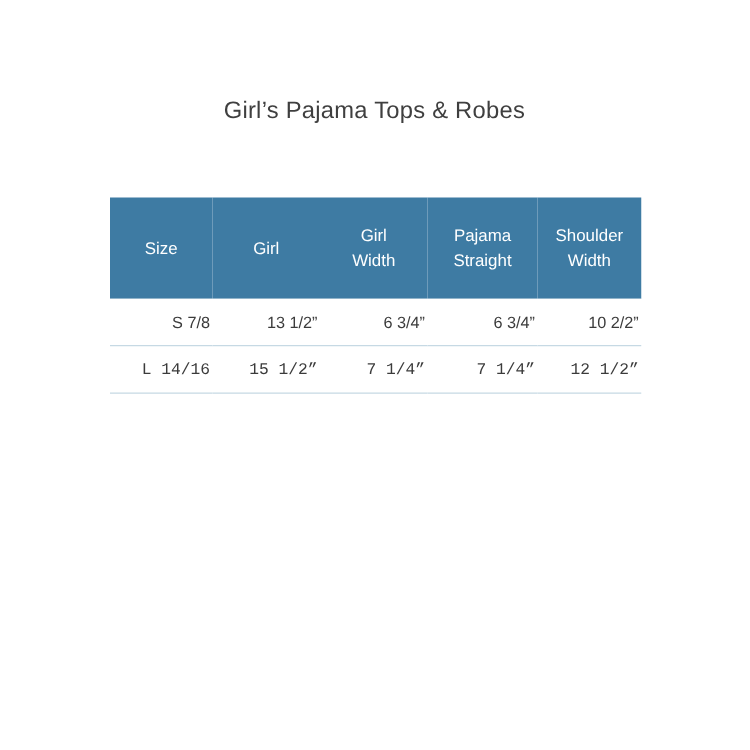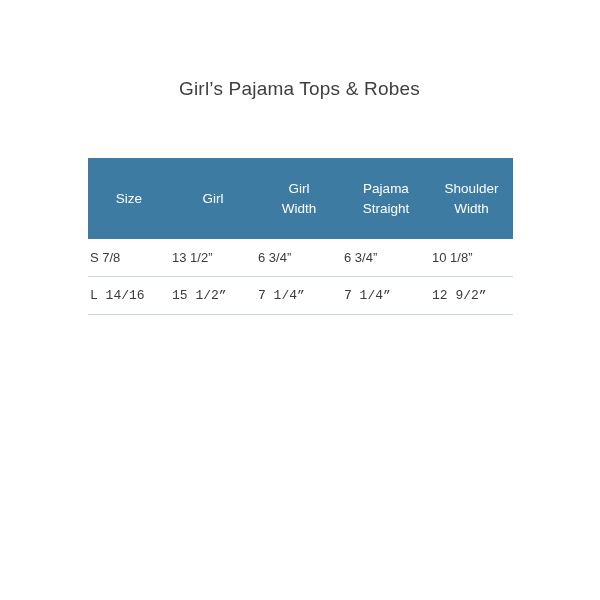--- a/index.html
+++ b/index.html
@@ -48,21 +48,21 @@
     font-size: 13.5px;
     line-height: 1.45;
     padding: 21px 2px 21px 2px;
     vertical-align: middle;
     text-align: center;
     border: none;
   }
   table.size-table tbody td {
     font-size: 13px;
     color: #3b3b3b;
-    text-align: left;
+    text-align: right;
     padding: 11px 2px 11px 2px;
     border-bottom: 1px solid #c6d9e4;
     background: #ffffff;
   }
   table.size-table tbody tr:last-child td {
     border-bottom: 1px solid #c6d9e4;
     font-family: Liberation Mono, monospace;
   }
   col.c0 { width: 82px; }
   col.c1 { width: 86px; }
@@ -108,26 +108,26 @@
             <span class="hdr-line">Width</span>
           </th>
         </tr>
       </thead>
       <tbody>
         <tr>
           <td>S 7/8</td>
           <td>13 1/2”</td>
           <td>6 3/4”</td>
           <td>6 3/4”</td>
-          <td>10 1/8”</td>
+          <td>10 2/2”</td>
         </tr>
         <tr>
           <td>L 14/16</td>
           <td>15 1/2”</td>
           <td>7 1/4”</td>
           <td>7 1/4”</td>
-          <td>12 9/2”</td>
+          <td>12 1/2”</td>
         </tr>
       </tbody>
     </table>
   </div>
 
 </div>
 
 </body></html>

